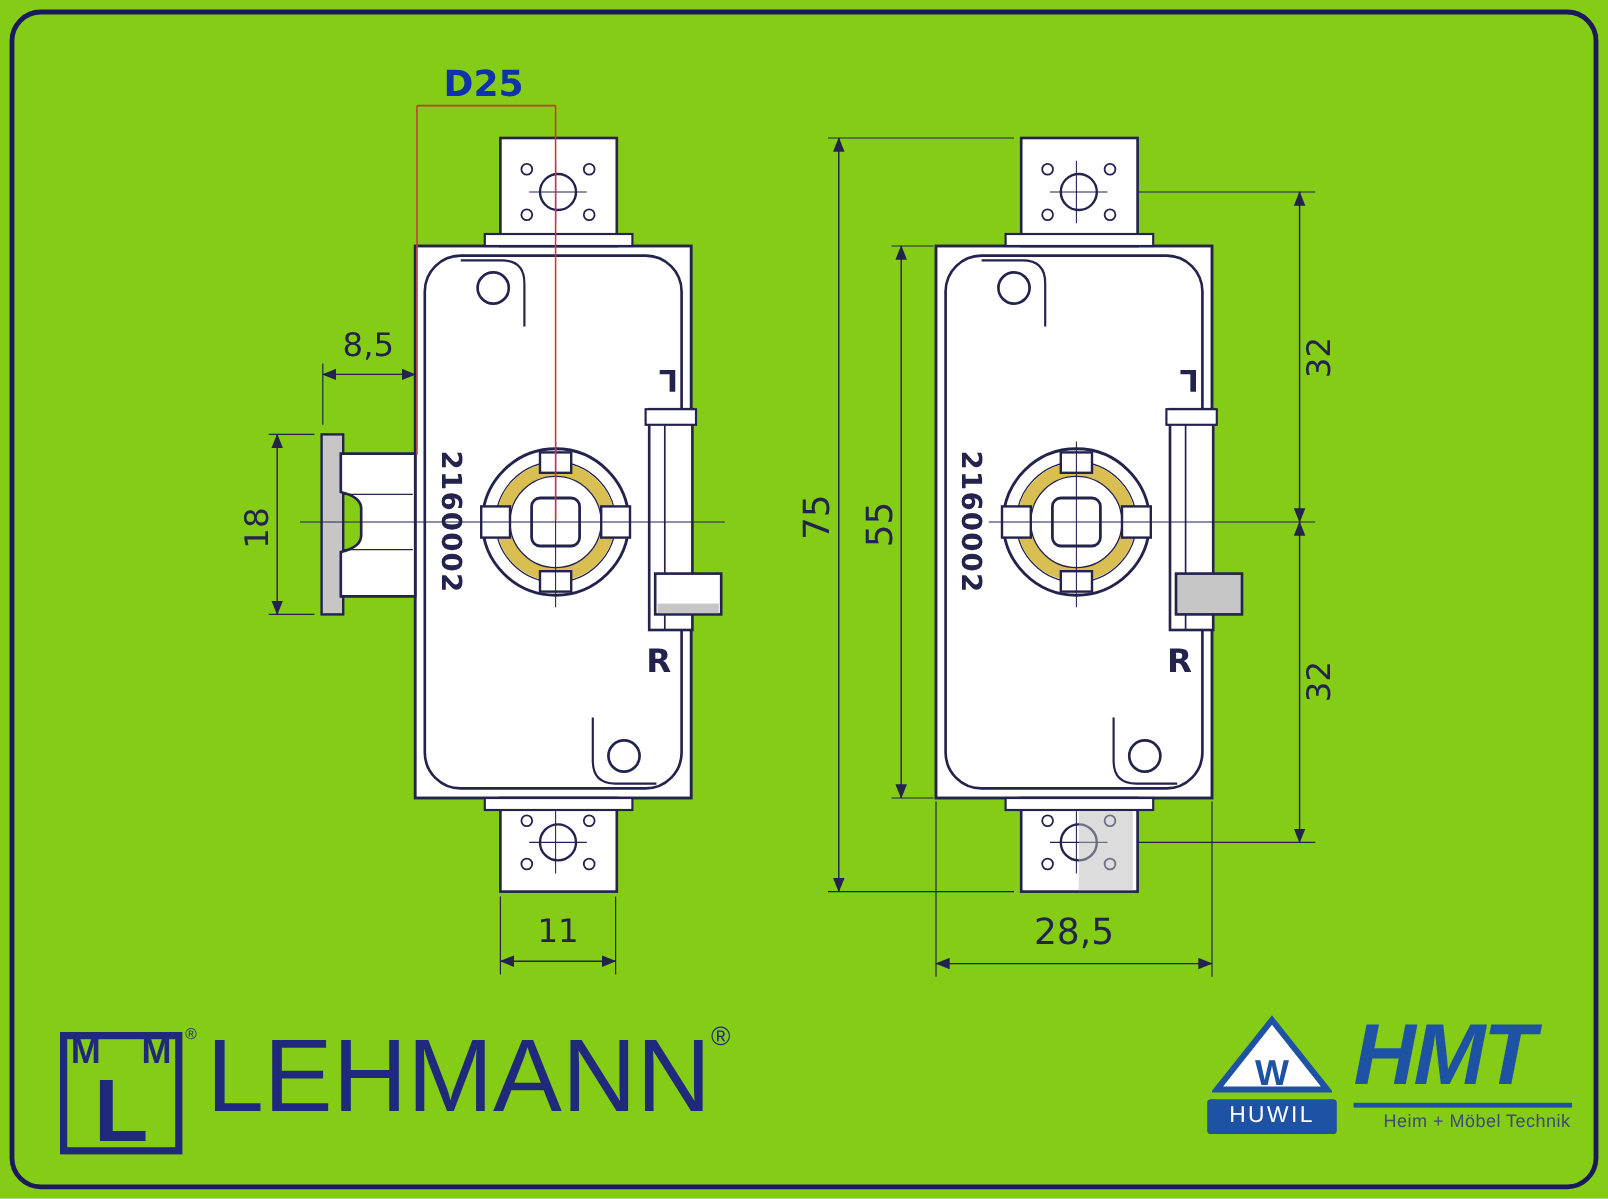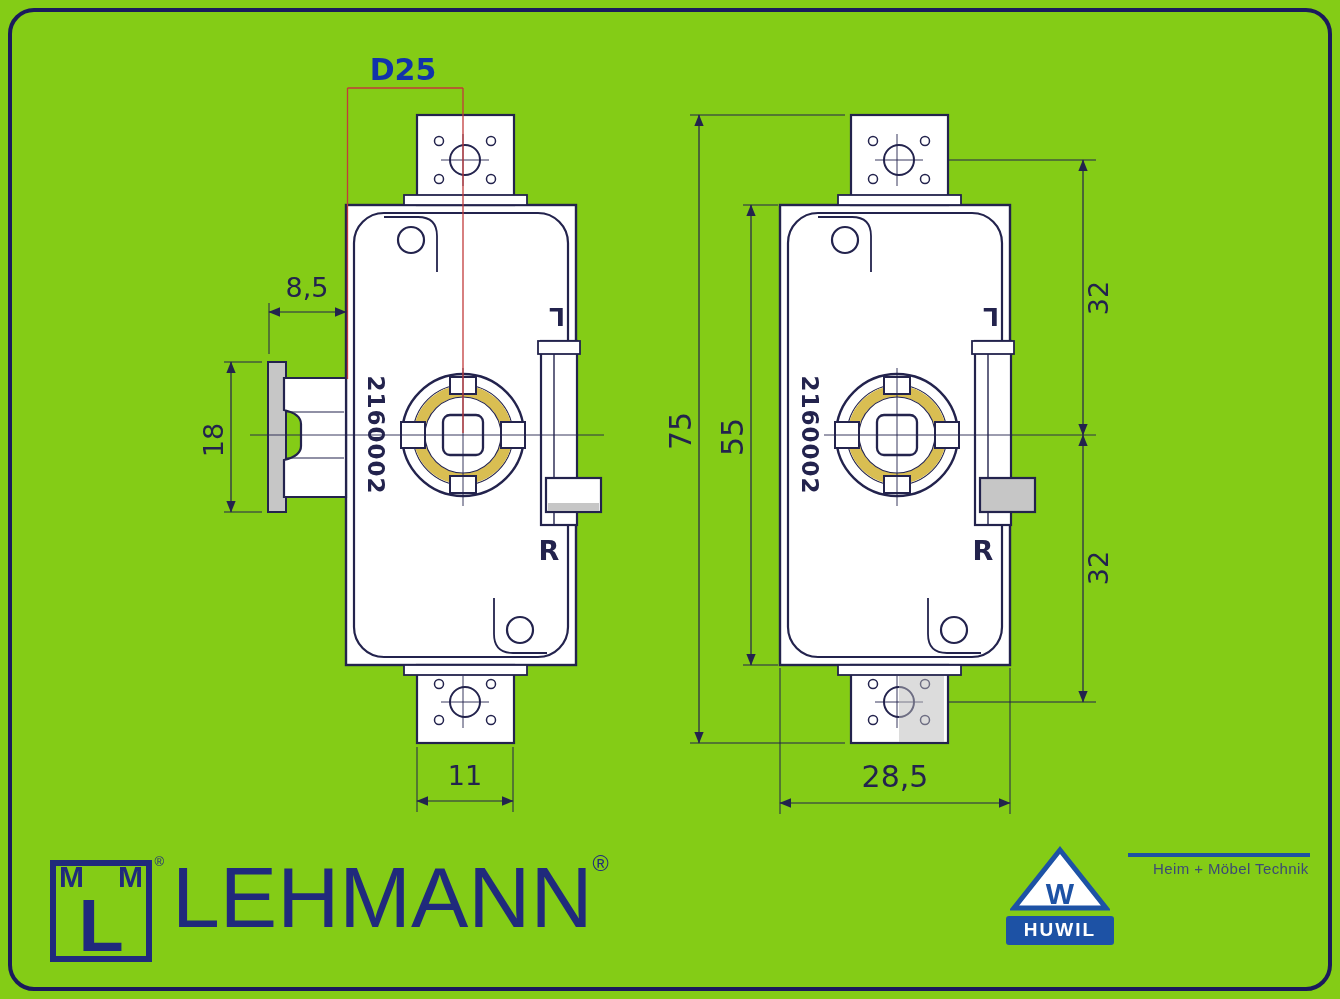--- a/index.html
+++ b/index.html
@@ -35,21 +35,21 @@
   .lm-l{position:absolute;left:50%;transform:translateX(-50%);bottom:-4px;font-weight:bold;font-size:74px;line-height:0.92;}
   .lm-reg{position:absolute;right:-18px;top:-12px;font-size:13px;}
   .lm-word{margin-left:20px;font-weight:normal;font-size:86px;line-height:1.05;letter-spacing:0;}
   .lm-word-reg{display:inline-block;vertical-align:top;font-size:22px;margin-top:0;}
 
   
   .hmt{position:absolute;left:1006px;top:846px;display:flex;gap:14px;}
   .huwil{display:flex;flex-direction:column;align-items:center;width:108px;}
   .tri{fill:#fff;stroke:var(--hmtblue);stroke-width:5;stroke-linejoin:miter;}
   .huwil-w{fill:var(--hmtblue);font-weight:bold;font-size:30px;font-family:"Liberation Sans",sans-serif;}
-  .huwil-badge{margin-top:4px;background:var(--hmtblue);color:#fff;font-weight:bold;font-size:19px;
+  .huwil-badge{margin-top:4px;background:var(--hmtblue);color:#fff;font-weight:normal;font-size:19px;
                letter-spacing:2px;padding:3px 8px 4px;border-radius:3px;width:100%;text-align:center;box-sizing:border-box;}
   .hmt-right{width:182px;}
   .hmt-name{font-style:italic;font-weight:bold;font-size:72px;color:var(--hmtblue);line-height:0.92;letter-spacing:-2px;}
   .hmt-rule{height:4px;background:var(--hmtblue);margin-top:7px;width:100%;}
   .hmt-tagline{font-size:15px;color:#3d4a75;margin-top:3px;letter-spacing:0.4px;margin-left:25px;}
 </style>
 </head>
 <body>
 
 <div class="frame">
@@ -233,17 +233,18 @@
 
   <div class="hmt">
     <div class="huwil">
       <svg width="100" height="66" viewBox="0 0 100 66">
         <polygon points="50,4 96,62 4,62" class="tri"></polygon>
         <text x="50" y="58" text-anchor="middle" class="huwil-w">W</text>
       </svg>
       <div class="huwil-badge">HUWIL</div>
     </div>
     <div class="hmt-right">
+      <div class="hmt-name">HMT</div>
       <div class="hmt-rule"></div>
       <div class="hmt-tagline">Heim + Möbel Technik</div>
     </div>
   </div>
 </div>
 
 </body></html>

